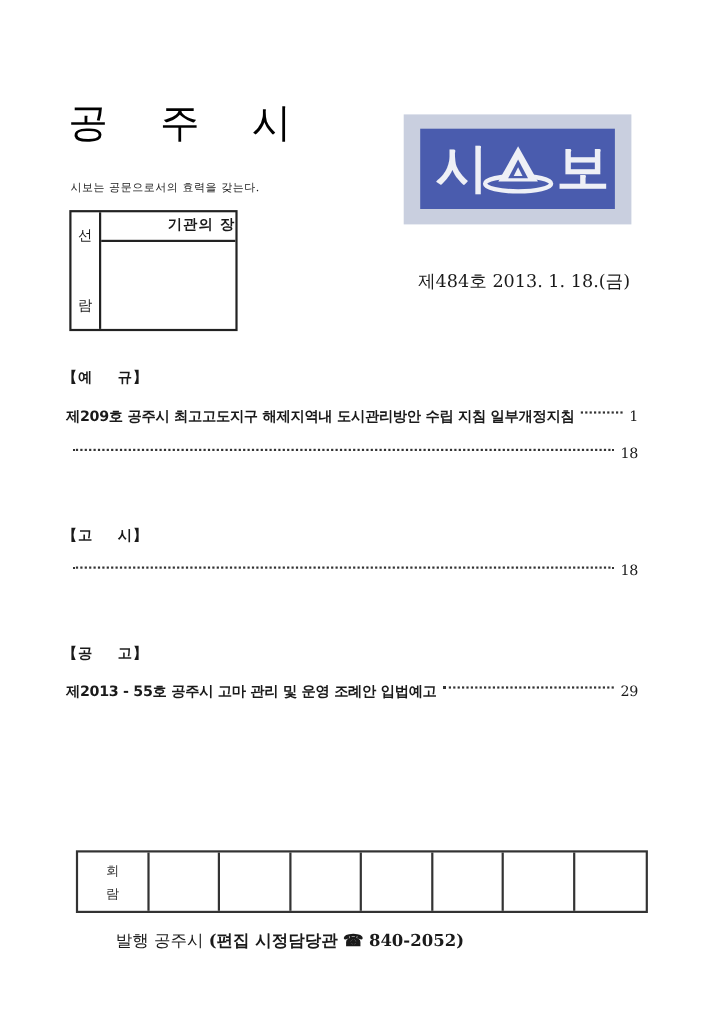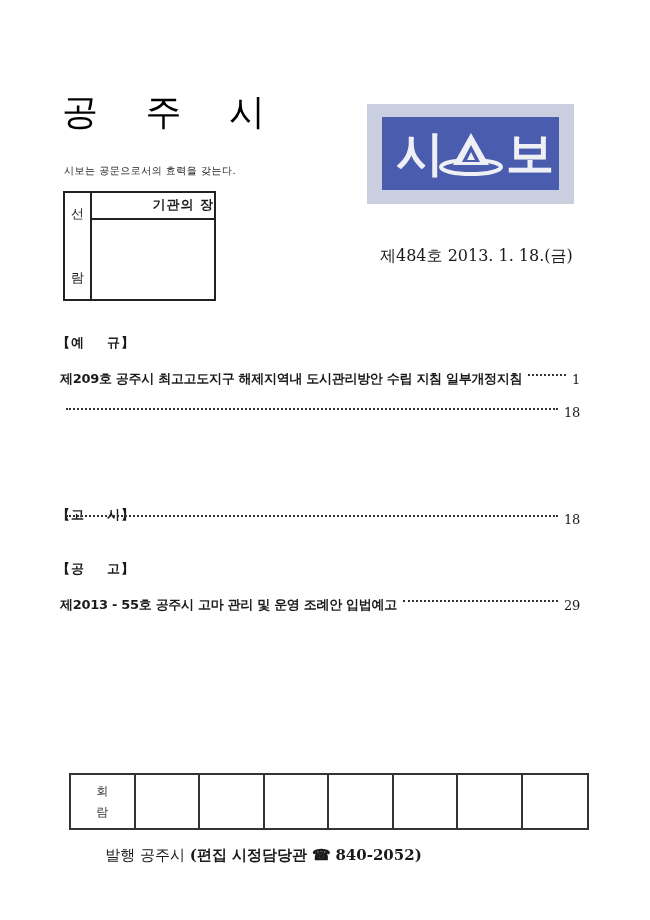--- a/index.html
+++ b/index.html
@@ -95,32 +95,32 @@
 <div class="abs toc-row" style="top:370px">
   <span class="txt">제209호 공주시 최고고도지구 해제지역내 도시관리방안 수립 지침 일부개정지침</span>
   <span class="dots"></span>
   <span class="pg">1</span>
 </div>
 <div class="abs toc-row" style="top:405px">
   <span class="dots"></span>
   <span class="pg">18</span>
 </div>
 
-<div class="abs section-head" style="top:506px">
+<div class="abs section-head" style="top:478px">
   <span>【고</span><span class="gap"></span><span>시】</span>
 </div>
 <div class="abs toc-row" style="top:512px">
   <span class="dots"></span>
   <span class="pg">18</span>
 </div>
 
-<div class="abs section-head" style="top:560px">
+<div class="abs section-head" style="top:585px">
   <span>【공</span><span class="gap"></span><span>고】</span>
 </div>
-<div class="abs toc-row" style="top:596px">
+<div class="abs toc-row" style="top:620px">
   <span class="txt">제2013 - 55호 공주시 고마 관리 및 운영 조례안 입법예고</span>
   <span class="dots"></span>
   <span class="pg">29</span>
 </div>
 
 <div class="abs review-table">
   <div class="review-cell">
     <span class="review-label" style="top:8px">회</span>
     <span class="review-label" style="top:29px">람</span>
   </div>

